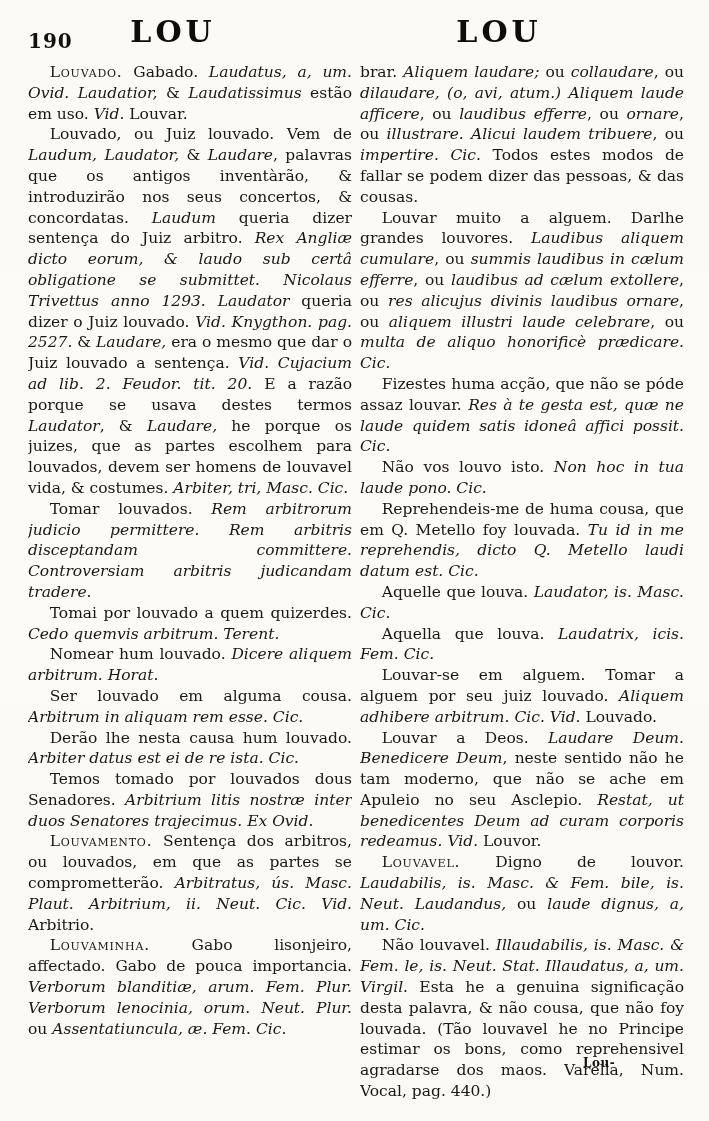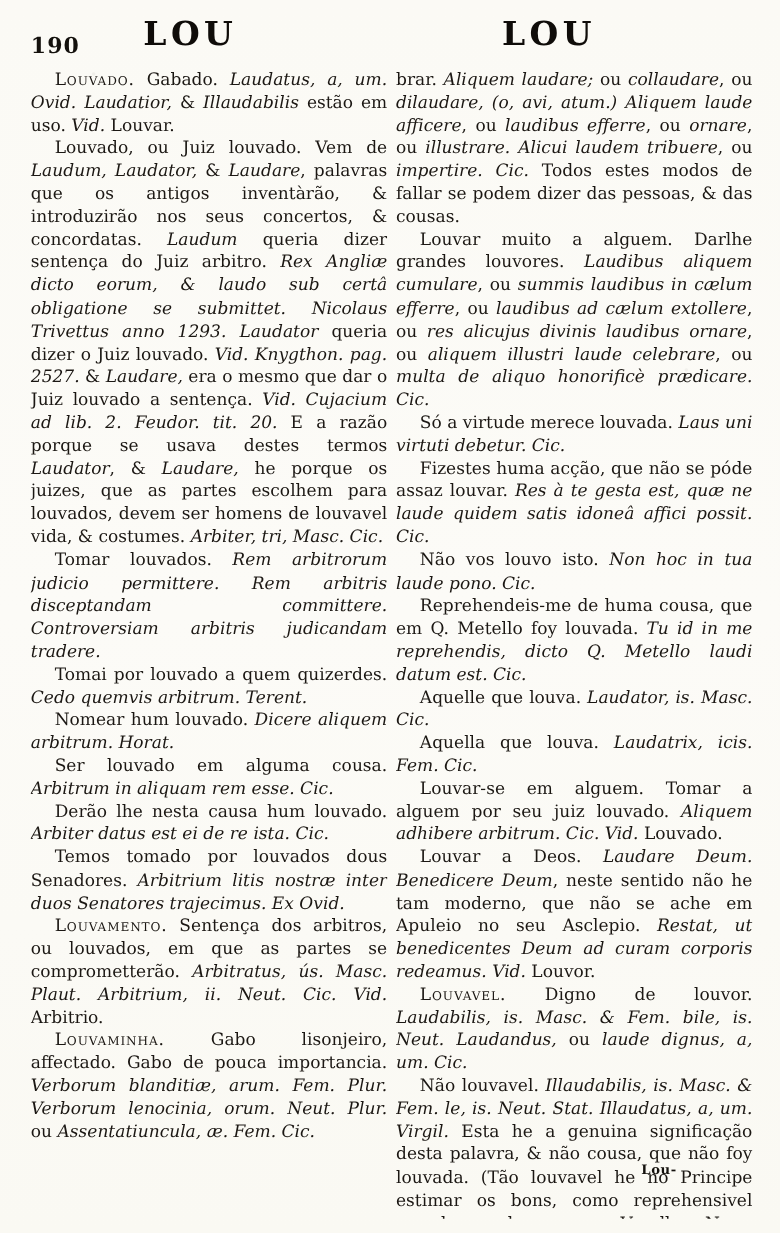--- a/index.html
+++ b/index.html
@@ -47,35 +47,34 @@
 </style>
 </head>
 <body>
 
 <div class="page">
   <span class="pageno">190</span>
   <div class="runhead left">LOU</div>
   <div class="runhead right">LOU</div>
 
   <div class="col left" id="col-left">
-      <p class="para"><span class="seg-sc">Louvado.</span><span class="seg-r"> Gabado. </span><span class="seg-i">Laudatus, a, um. Ovid. Laudatior,</span><span class="seg-r"> &amp; </span><span class="seg-i">Illaudabilis</span><span class="seg-r"> estão em uso. </span><span class="seg-i">Vid.</span><span class="seg-r"> Louvar.</span></p>
+      <p class="para"><span class="seg-sc">Louvado.</span><span class="seg-r"> Gabado. </span><span class="seg-i">Laudatus, a, um. Ovid. Laudatior,</span><span class="seg-r"> &amp; </span><span class="seg-i">Laudatissimus</span><span class="seg-r"> estão em uso. </span><span class="seg-i">Vid.</span><span class="seg-r"> Louvar.</span></p>
       <p class="para"><span class="seg-r">Louvado, ou Juiz louvado. Vem de </span><span class="seg-i">Laudum, Laudator,</span><span class="seg-r"> &amp; </span><span class="seg-i">Laudare</span><span class="seg-r">, palavras que os antigos inventàrão, &amp; introduzirão nos seus concertos, &amp; concordatas. </span><span class="seg-i">Laudum</span><span class="seg-r"> queria dizer sentença do Juiz arbitro. </span><span class="seg-i">Rex Angliæ dicto eorum, &amp; laudo sub certâ obligatione se submittet. Nicolaus Trivettus anno 1293. Laudator</span><span class="seg-r"> queria dizer o Juiz louvado. </span><span class="seg-i">Vid. Knygthon. pag. 2527.</span><span class="seg-r"> &amp; </span><span class="seg-i">Laudare,</span><span class="seg-r"> era o mesmo que dar o Juiz louvado a sentença. </span><span class="seg-i">Vid. Cujacium ad lib. 2. Feudor. tit. 20.</span><span class="seg-r"> E a razão porque se usava destes termos </span><span class="seg-i">Laudator</span><span class="seg-r">, &amp; </span><span class="seg-i">Laudare,</span><span class="seg-r"> he porque os juizes, que as partes escolhem para louvados, devem ser homens de louvavel vida, &amp; costumes. </span><span class="seg-i">Arbiter, tri, Masc. Cic.</span></p>
       <p class="para"><span class="seg-r">Tomar louvados. </span><span class="seg-i">Rem arbitrorum judicio permittere. Rem arbitris disceptandam committere. Controversiam arbitris judicandam tradere.</span></p>
       <p class="para"><span class="seg-r">Tomai por louvado a quem quizerdes. </span><span class="seg-i">Cedo quemvis arbitrum. Terent.</span></p>
       <p class="para"><span class="seg-r">Nomear hum louvado. </span><span class="seg-i">Dicere aliquem arbitrum. Horat.</span></p>
       <p class="para"><span class="seg-r">Ser louvado em alguma cousa. </span><span class="seg-i">Arbitrum in aliquam rem esse. Cic.</span></p>
       <p class="para"><span class="seg-r">Derão lhe nesta causa hum louvado. </span><span class="seg-i">Arbiter datus est ei de re ista. Cic.</span></p>
       <p class="para"><span class="seg-r">Temos tomado por louvados dous Senadores. </span><span class="seg-i">Arbitrium litis nostræ inter duos Senatores trajecimus. Ex Ovid.</span></p>
       <p class="para"><span class="seg-sc">Louvamento.</span><span class="seg-r"> Sentença dos arbitros, ou louvados, em que as partes se comprometterão. </span><span class="seg-i">Arbitratus, ús. Masc. Plaut. Arbitrium, ii. Neut. Cic. Vid.</span><span class="seg-r"> Arbitrio.</span></p>
       <p class="para"><span class="seg-sc">Louvaminha.</span><span class="seg-r"> Gabo lisonjeiro, affectado. Gabo de pouca importancia. </span><span class="seg-i">Verborum blanditiæ, arum. Fem. Plur. Verborum lenocinia, orum. Neut. Plur.</span><span class="seg-r"> ou </span><span class="seg-i">Assentatiuncula, æ. Fem. Cic.</span></p>
     </div>
   <div class="col right" id="col-right">
       <p class="para noindent"><span class="seg-r">brar. </span><span class="seg-i">Aliquem laudare;</span><span class="seg-r"> ou </span><span class="seg-i">collaudare</span><span class="seg-r">, ou </span><span class="seg-i">dilaudare, (o, avi, atum.) Aliquem laude afficere</span><span class="seg-r">, ou </span><span class="seg-i">laudibus efferre</span><span class="seg-r">, ou </span><span class="seg-i">ornare</span><span class="seg-r">, ou </span><span class="seg-i">illustrare. Alicui laudem tribuere</span><span class="seg-r">, ou </span><span class="seg-i">impertire. Cic.</span><span class="seg-r"> Todos estes modos de fallar se podem dizer das pessoas, &amp; das cousas.</span></p>
       <p class="para"><span class="seg-r">Louvar muito a alguem. Darlhe grandes louvores. </span><span class="seg-i">Laudibus aliquem cumulare</span><span class="seg-r">, ou </span><span class="seg-i">summis laudibus in cælum efferre</span><span class="seg-r">, ou </span><span class="seg-i">laudibus ad cælum extollere</span><span class="seg-r">, ou </span><span class="seg-i">res alicujus divinis laudibus ornare</span><span class="seg-r">, ou </span><span class="seg-i">aliquem illustri laude celebrare</span><span class="seg-r">, ou </span><span class="seg-i">multa de aliquo honorificè prædicare. Cic.</span></p>
-      <p class="para"><span class="seg-r">Só a virtude merece louvada. </span><span class="seg-i">Laus uni virtuti debetur. Cic.</span></p>
       <p class="para"><span class="seg-r">Fizestes huma acção, que não se póde assaz louvar. </span><span class="seg-i">Res à te gesta est, quæ ne laude quidem satis idoneâ affici possit. Cic.</span></p>
       <p class="para"><span class="seg-r">Não vos louvo isto. </span><span class="seg-i">Non hoc in tua laude pono. Cic.</span></p>
       <p class="para"><span class="seg-r">Reprehendeis-me de huma cousa, que em Q. Metello foy louvada. </span><span class="seg-i">Tu id in me reprehendis, dicto Q. Metello laudi datum est. Cic.</span></p>
       <p class="para"><span class="seg-r">Aquelle que louva. </span><span class="seg-i">Laudator, is. Masc. Cic.</span></p>
       <p class="para"><span class="seg-r">Aquella que louva. </span><span class="seg-i">Laudatrix, icis. Fem. Cic.</span></p>
       <p class="para"><span class="seg-r">Louvar-se em alguem. Tomar a alguem por seu juiz louvado. </span><span class="seg-i">Aliquem adhibere arbitrum. Cic. Vid.</span><span class="seg-r"> Louvado.</span></p>
       <p class="para"><span class="seg-r">Louvar a Deos. </span><span class="seg-i">Laudare Deum. Benedicere Deum</span><span class="seg-r">, neste sentido não he tam moderno, que não se ache em Apuleio no seu Asclepio. </span><span class="seg-i">Restat, ut benedicentes Deum ad curam corporis redeamus. Vid.</span><span class="seg-r"> Louvor.</span></p>
       <p class="para"><span class="seg-sc">Louvavel.</span><span class="seg-r"> Digno de louvor. </span><span class="seg-i">Laudabilis, is. Masc. &amp; Fem. bile, is. Neut. Laudandus,</span><span class="seg-r"> ou </span><span class="seg-i">laude dignus, a, um. Cic.</span></p>
       <p class="para"><span class="seg-r">Não louvavel. </span><span class="seg-i">Illaudabilis, is. Masc. &amp; Fem. le, is. Neut. Stat. Illaudatus, a, um. Virgil.</span><span class="seg-r"> Esta he a genuina significação desta palavra, &amp; não cousa, que não foy louvada. (Tão louvavel he no Principe estimar os bons, como reprehensivel agradarse dos maos. Varella, Num. Vocal, pag. 440.)</span></p>
     </div>

